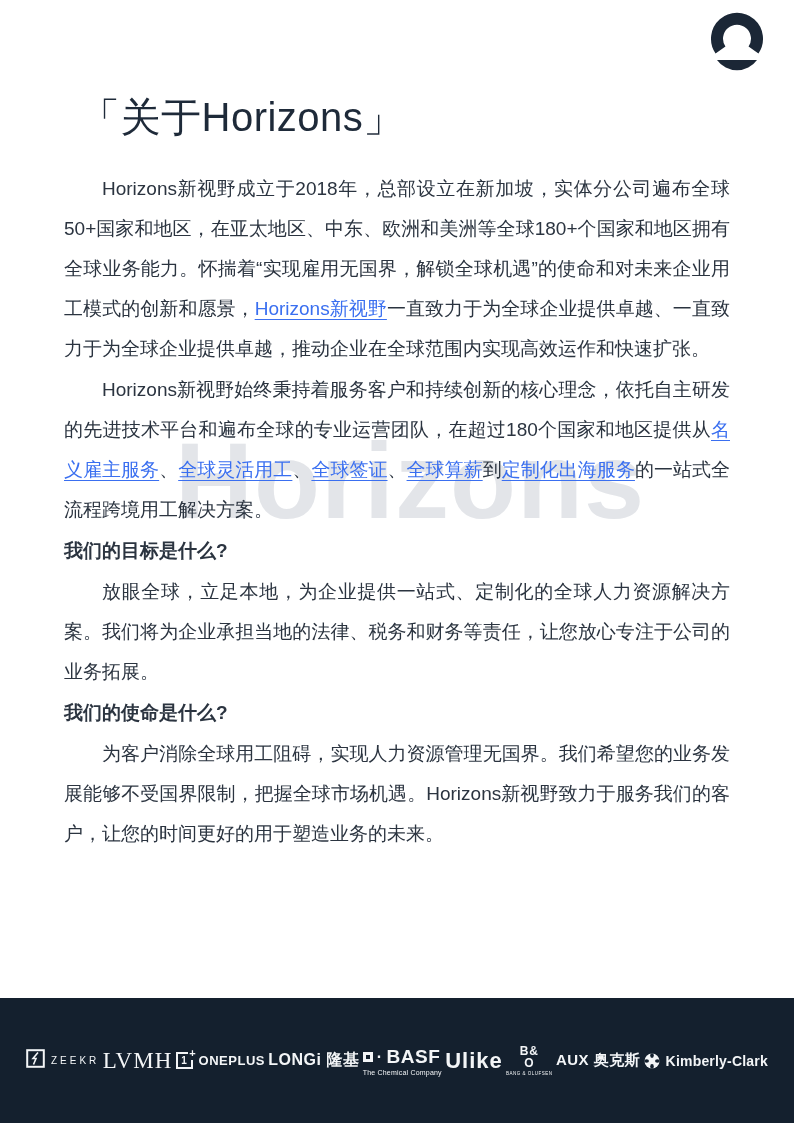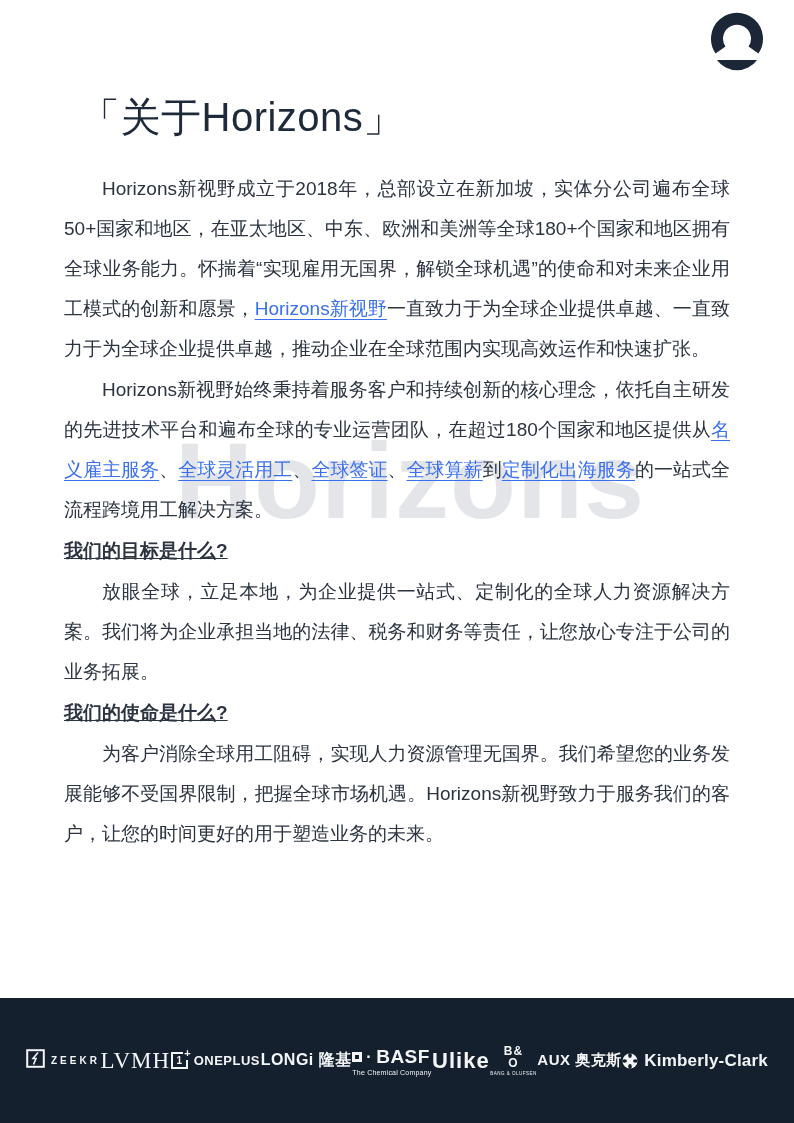--- a/index.html
+++ b/index.html
@@ -54,42 +54,41 @@
     color:var(--text);
     text-align:justify;
   }
   .doc-body p{text-indent:2em;margin:1px 0;}
   .doc-body h2{
     font-size:19px;
     line-height:40px;
     font-weight:700;
     color:var(--text);
     margin:1px 0;
-    text-decoration:underline;
   }
   .doc-body a{
     color:var(--link);
     text-decoration:underline;
     text-underline-offset:4px;
     cursor:pointer;
   }
   
   .footer{
     position:absolute;left:0;right:0;bottom:0;
     height:125px;
     background:var(--footer-bg);
     display:flex;
     align-items:center;
     justify-content:space-between;
     padding:0 26px;
     color:var(--footer-fg);
     z-index:2;
   }
   .logo-item{display:flex;align-items:center;gap:6px;white-space:nowrap;}
-  .lg-zeekr .zk-text{font-size:10px;font-weight:700;letter-spacing:3px;}
+  .lg-zeekr .zk-text{font-size:10px;font-weight:400;letter-spacing:3px;}
   .lg-lvmh{font-family:"Liberation Serif",serif;font-size:23px;letter-spacing:1px;font-weight:400;}
   .lg-oneplus .op-box{
     position:relative;width:17px;height:17px;border:2.5px solid var(--footer-fg);
     display:flex;align-items:center;justify-content:center;
     font-size:10px;font-weight:700;
   }
   .lg-oneplus .op-plus{
     position:absolute;top:-7px;right:-6px;
     background:var(--footer-bg);
     font-size:11px;font-weight:700;line-height:1;padding:1px;
@@ -100,21 +99,21 @@
   .lg-basf .basf-row{display:flex;align-items:center;gap:4px;font-size:19px;font-weight:800;letter-spacing:0.5px;}
   .lg-basf .basf-sq{width:10px;height:10px;border:3px solid var(--footer-fg);display:inline-block;}
   .lg-basf .basf-dot{font-size:16px;font-weight:900;line-height:1;}
   .lg-basf .basf-tagline{font-size:7px;letter-spacing:0.2px;}
   .lg-ulike{font-size:22px;font-weight:700;letter-spacing:1px;}
   .lg-bo{flex-direction:column;gap:0;line-height:1;}
   .lg-bo .bo-mark{font-size:12px;font-weight:600;letter-spacing:1px;text-align:center;}
   .lg-bo .bo-mark span{display:block;}
   .lg-bo .bo-tagline{font-size:4.5px;letter-spacing:0.5px;margin-top:3px;}
   .lg-aux{font-size:15px;font-weight:900;letter-spacing:0.5px;}
-  .lg-kc{font-size:17px;font-weight:800;letter-spacing:0.2px;}
+  .lg-kc{font-size:14px;font-weight:800;letter-spacing:0.2px;}
   .kc-icon{display:inline-flex;}
 </style>
 </head>
 <body>
 
 <div class="page">
 
   <div class="brand-logo">
     <svg viewBox="0 0 56 66" width="58" height="66" aria-hidden="true">
       <path d="M 11.5 43 A 20 20 0 1 1 44.5 43" fill="none" stroke="#1b2736" stroke-width="12"></path>

